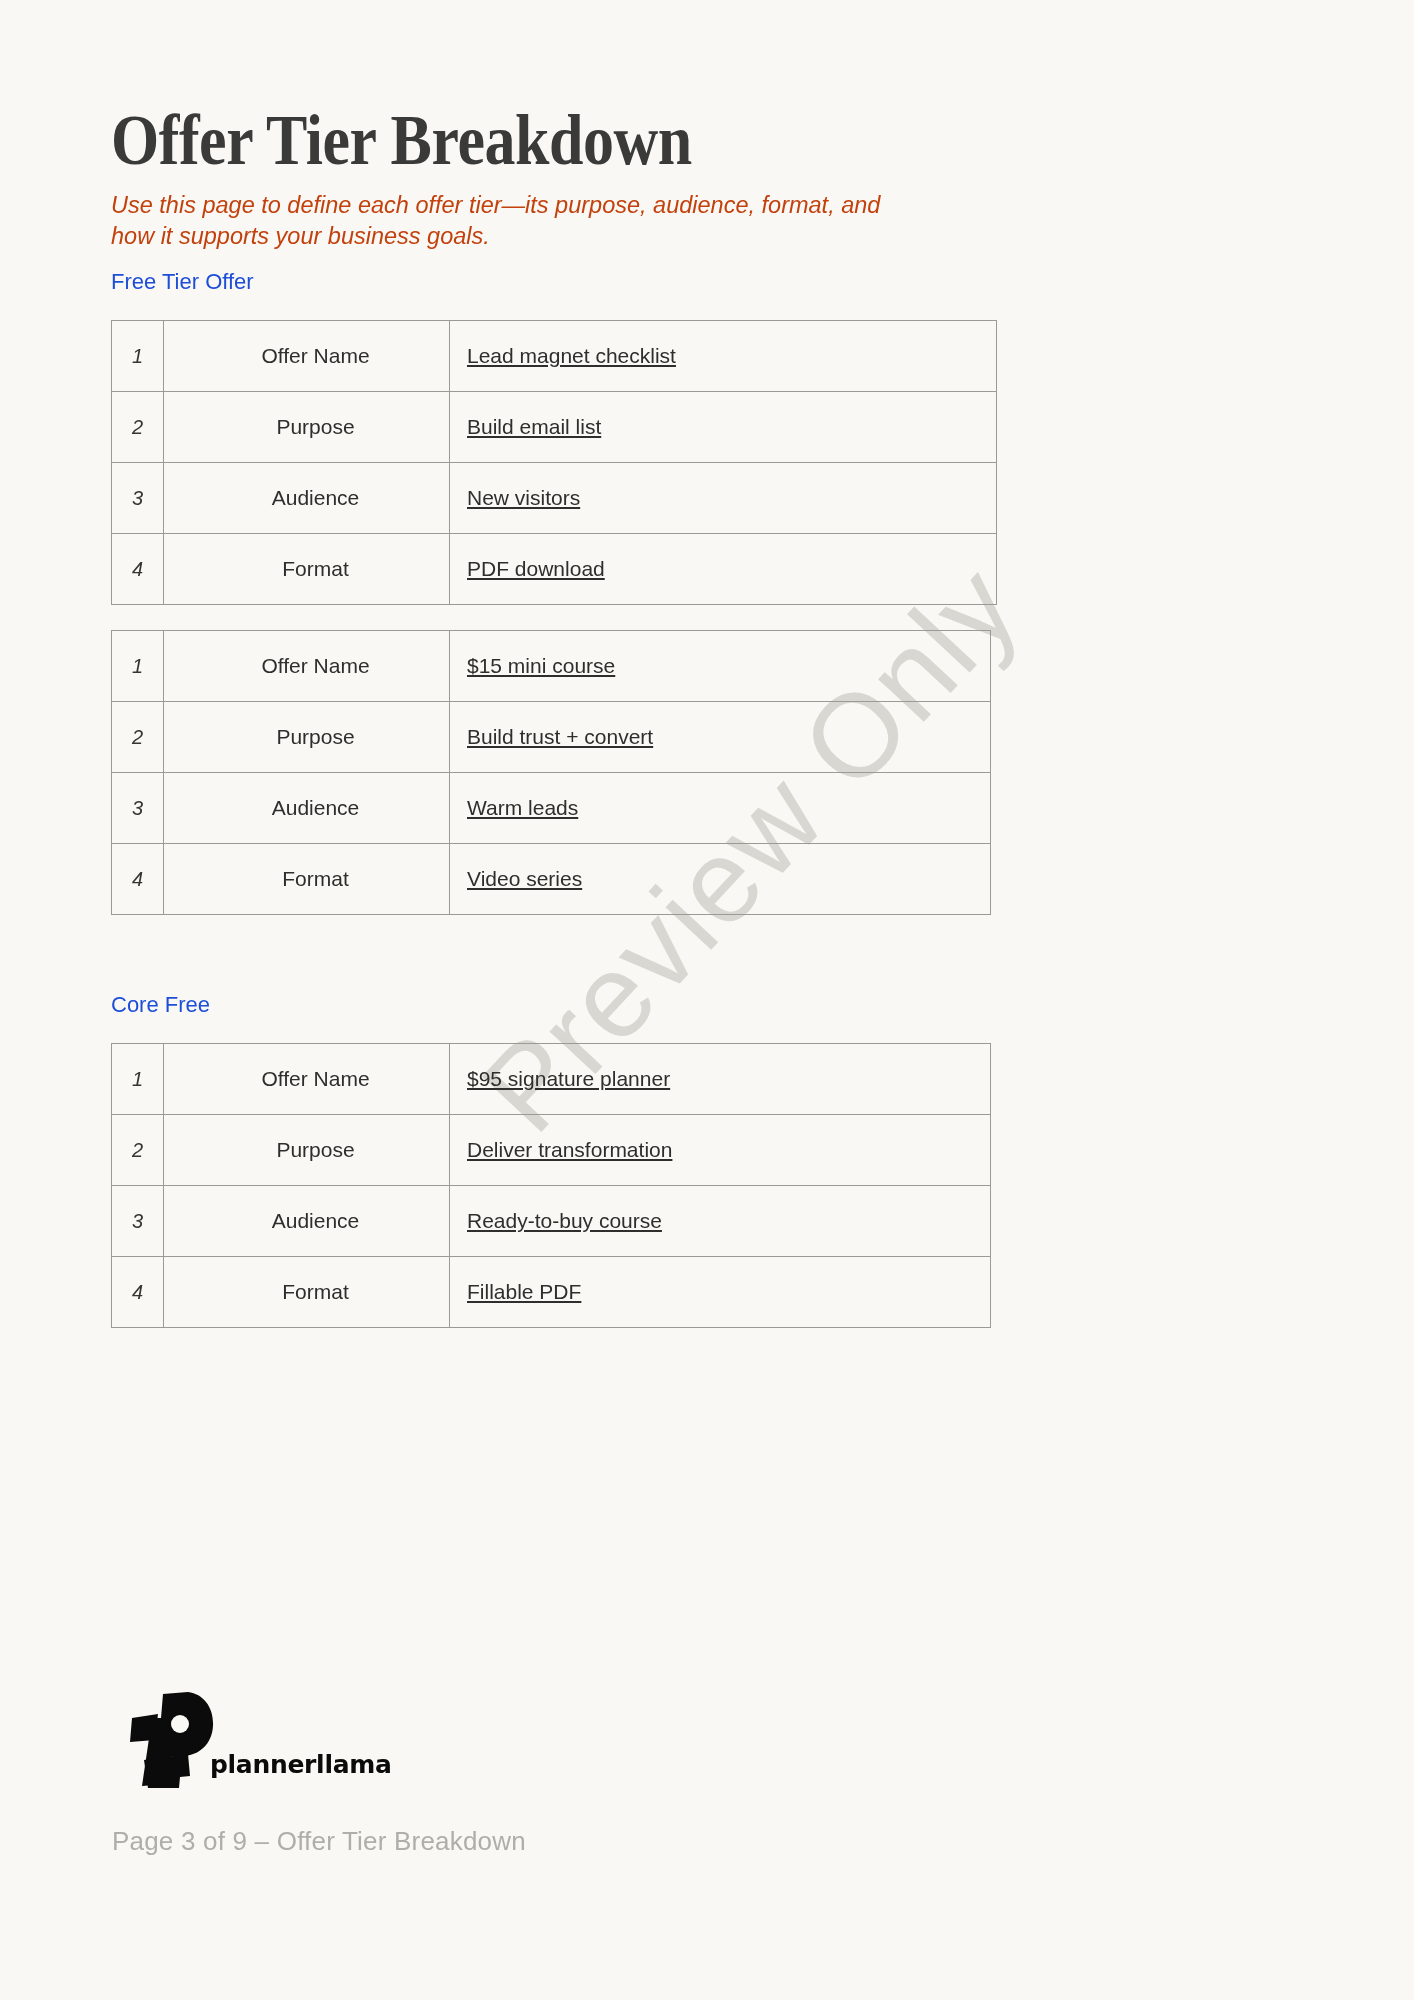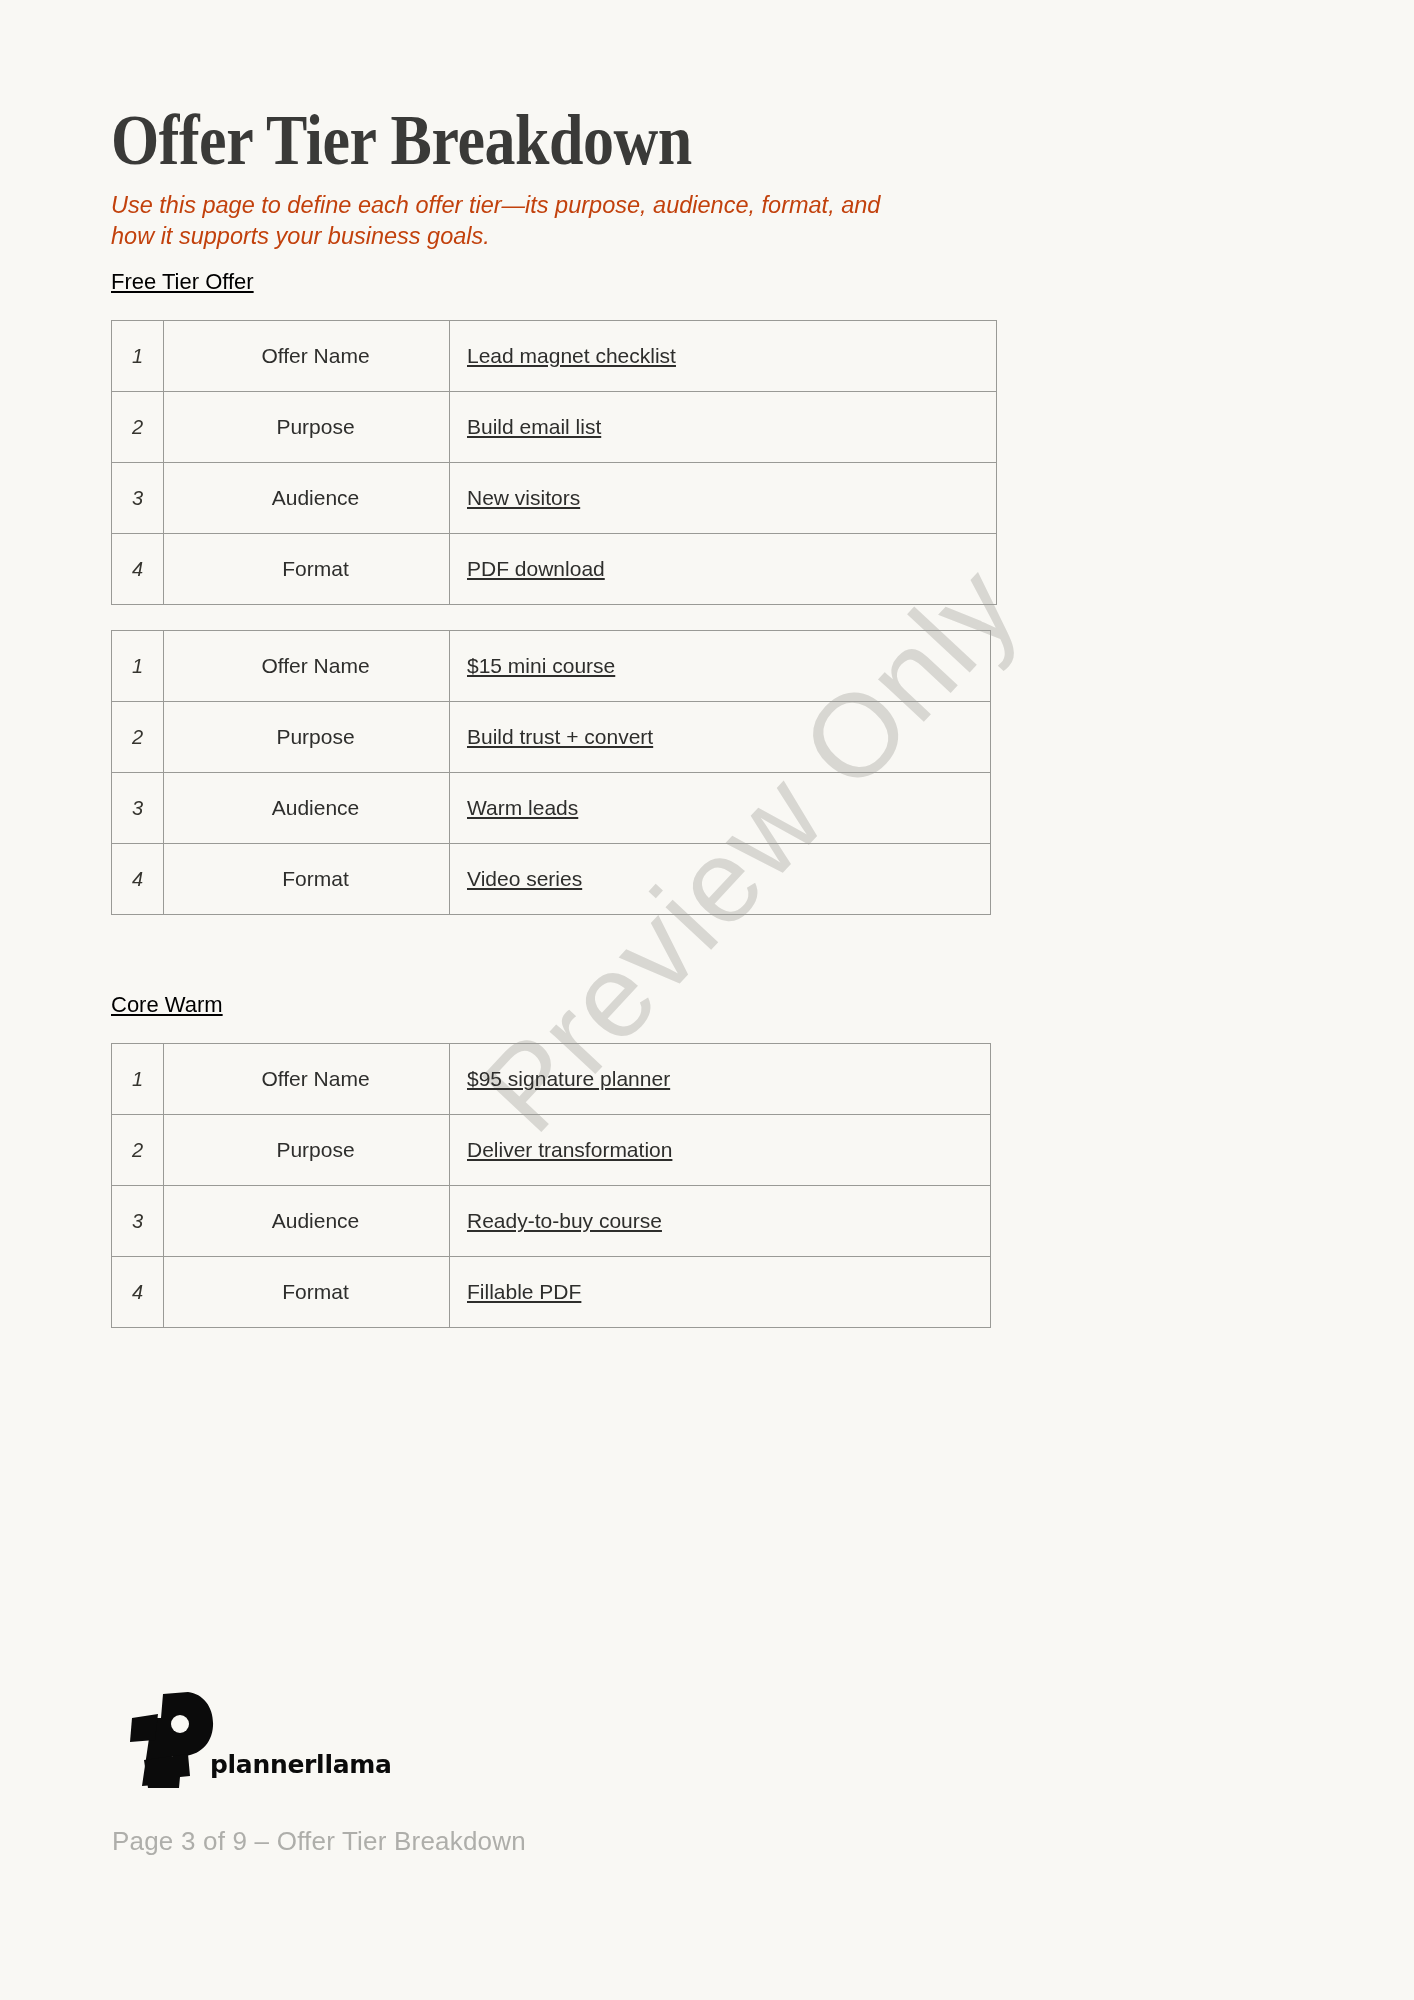--- a/index.html
+++ b/index.html
@@ -81,25 +81,24 @@
   .section {
     position: absolute;
     left: 111px;
   }
   .section-1 { top: 269px; }
   .section-2 { top: 630px; }
   .section-3 { top: 992px; }
 
   .section-heading {
     font-size: 22px;
-    color: #000000;
+    color: #1d4ed8;
     line-height: 26px;
     margin: 0 0 25px 0;
     font-weight: 400;
-    text-decoration: underline;
   }
 
   table.tier-table {
     border-collapse: collapse;
     table-layout: fixed;
   }
   table.w1 { width: 886px; }
   table.w2 { width: 880px; }
   table.w3 { width: 880px; }
 
@@ -231,21 +230,21 @@
           <tr>
             <td class="idx">4</td>
             <td class="lbl">Format</td>
             <td class="val">Video series</td>
           </tr>
         </tbody>
       </table>
     </div>
 
     <div class="section section-3">
-      <div class="section-heading">Core Warm</div>
+      <div class="section-heading">Core Free</div>
       <table class="tier-table w3">
         <colgroup>
             <col class="c-idx">
             <col class="c-lbl">
             <col class="c-val">
           </colgroup>
         <tbody>
           <tr>
             <td class="idx">1</td>
             <td class="lbl">Offer Name</td>

